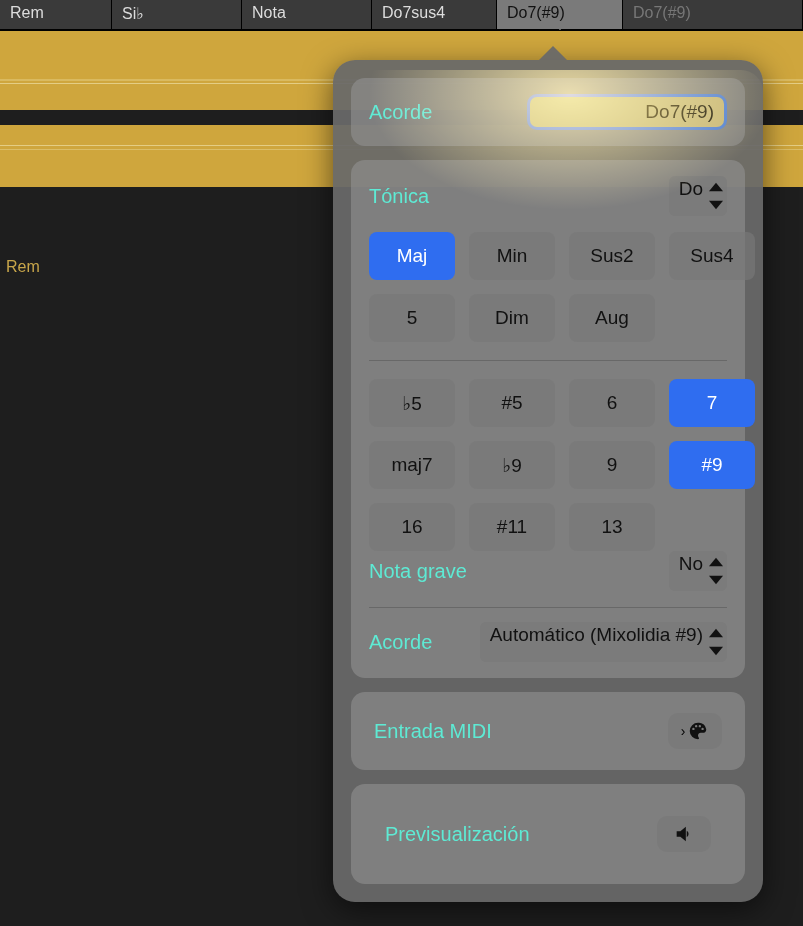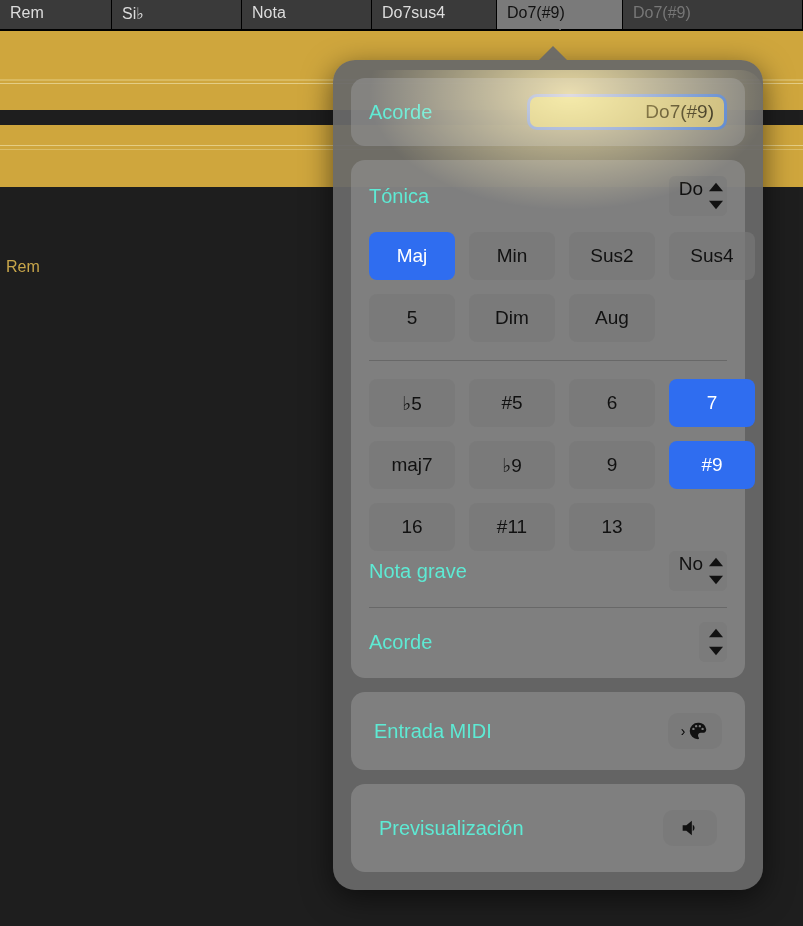--- a/index.html
+++ b/index.html
@@ -163,20 +163,21 @@
           <svg viewBox="0 0 10 6">
               <path d="M0 0 L5 6 L10 0 Z" fill="#111"></path>
             </svg>
         </span>
       </span>
     </div>
 
     <div class="row">
       <span class="row-label">Acorde</span>
       <span class="select">
+        <span>Automático (Mixolidia #9)</span>
         <span class="up-down">
           <svg viewBox="0 0 10 6">
               <path d="M0 6 L5 0 L10 6 Z" fill="#111"></path>
             </svg>
           <svg viewBox="0 0 10 6">
               <path d="M0 0 L5 6 L10 0 Z" fill="#111"></path>
             </svg>
         </span>
       </span>
     </div>
@@ -192,21 +193,21 @@
                    M7 11a1.3 1.3 0 1 1 0-2.6A1.3 1.3 0 0 1 7 11z
                    M10 8a1.3 1.3 0 1 1 0-2.6A1.3 1.3 0 0 1 10 8z
                    M14 8a1.3 1.3 0 1 1 0-2.6A1.3 1.3 0 0 1 14 8z
                    M17 11a1.3 1.3 0 1 1 0-2.6A1.3 1.3 0 0 1 17 11z"></path>
         </svg>
       </button>
     </div>
   </div>
 
   <div class="panel" style="margin-bottom:0">
-    <div class="row" style="border:none;margin:10px;padding:0">
+    <div class="row" style="border:none;margin:16px;padding:0">
       <span class="row-label">Previsualización</span>
       <button class="speaker-btn">
         <svg viewBox="0 0 24 24">
           <path d="M4 9v6h4l6 5V4L8 9H4zm13 3a4 4 0 0 0-2-3.5v7A4 4 0 0 0 17 12z"></path>
         </svg>
       </button>
     </div>
   </div>
 </div>
 

